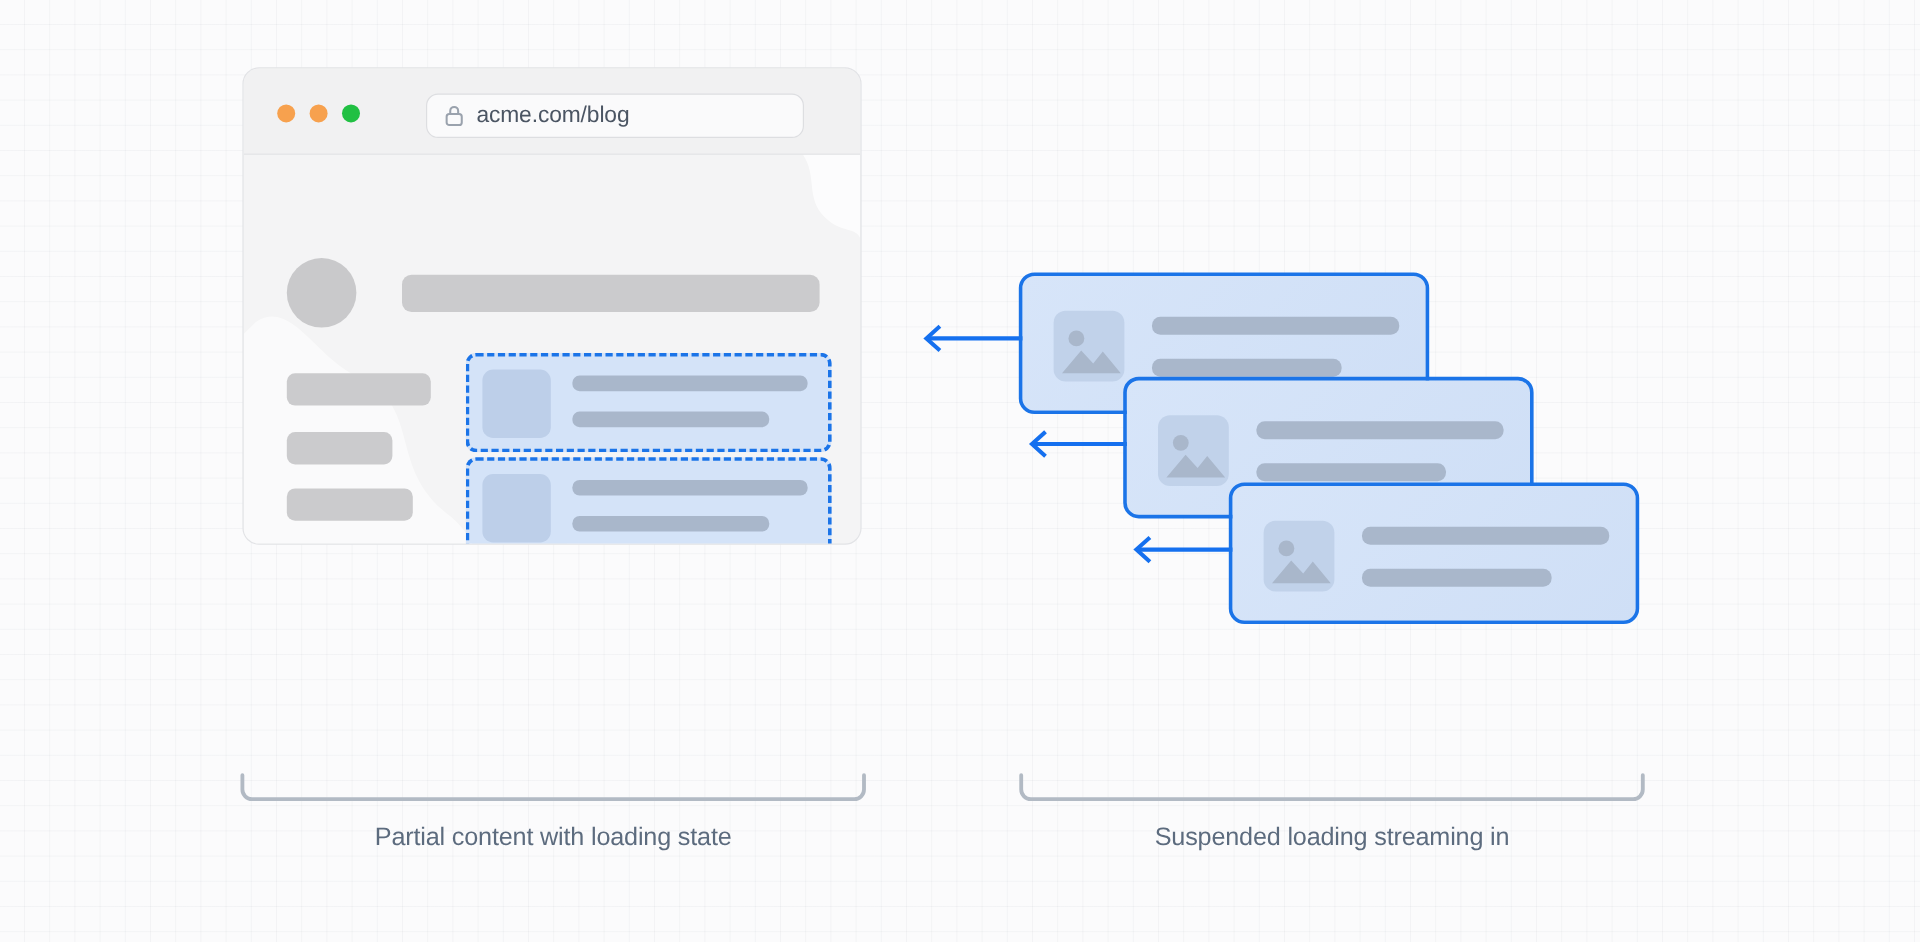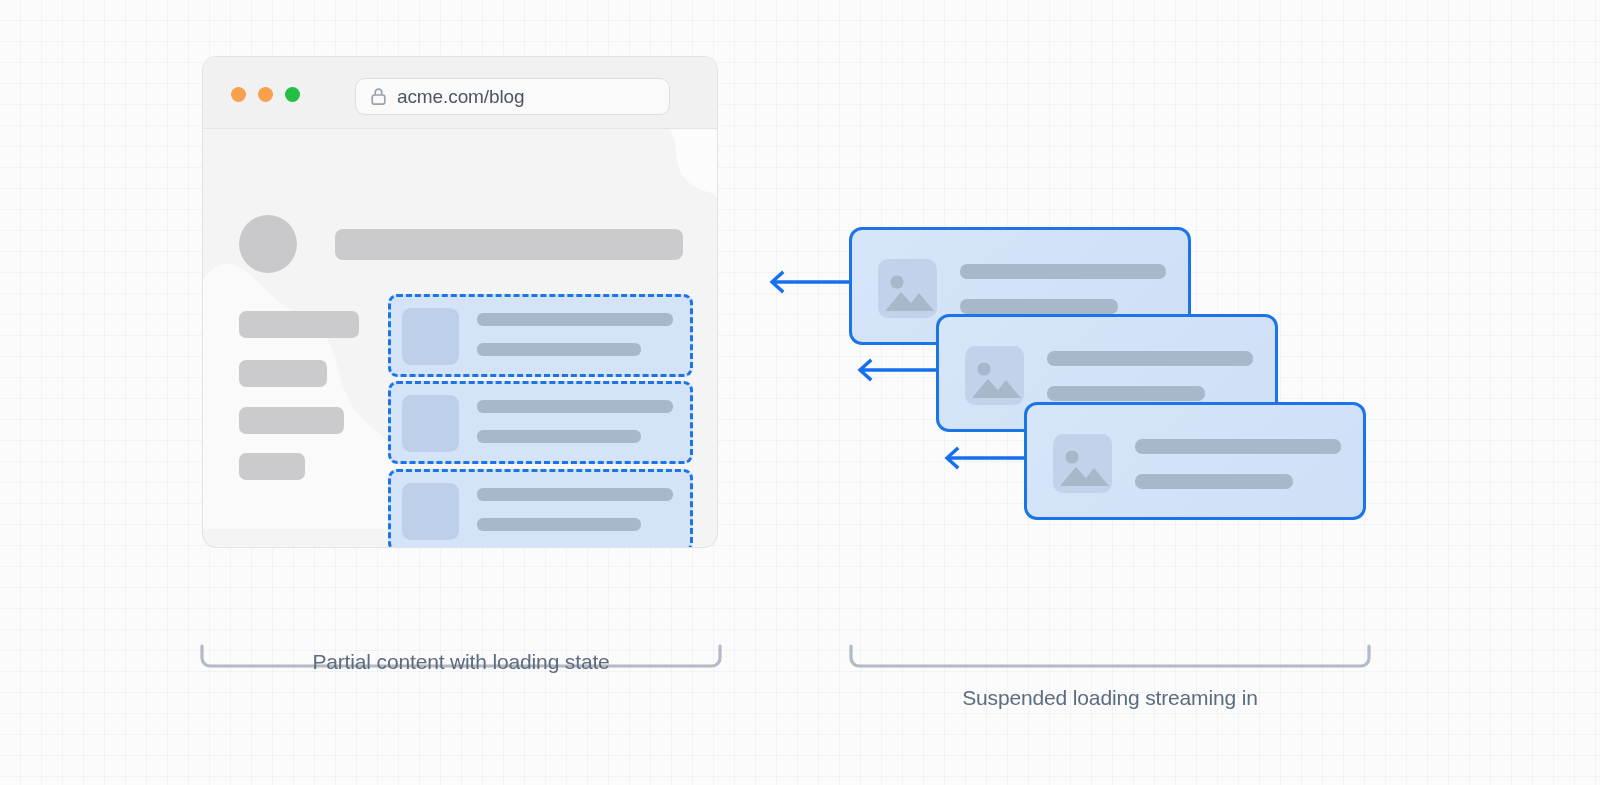--- a/index.html
+++ b/index.html
@@ -26,21 +26,21 @@
     background-size: 21px 21px;
     background-position: -1px -1px;
   }
 
   
   #browser-window {
     position: absolute;
     left: 202px;
     top: 56px;
     width: 516px;
-    height: 492px;
+    height: 398px;
     background: #f4f4f5;
     border: 1px solid #e2e3e6;
     border-radius: 14px;
     box-sizing: border-box;
     overflow: hidden;
   }
   #browser-chrome {
     position: absolute;
     left: 0; top: 0;
     width: 100%;
@@ -204,21 +204,21 @@
   #bracket-right { left: 849px;  top: 644px; }
 
   .caption {
     position: absolute;
     font-size: 21px;
     color: #5c6b7e;
     letter-spacing: -0.15px;
     text-align: center;
     white-space: nowrap;
   }
-  #caption-left  { left: 200px; top: 650px; width: 522px; }
+  #caption-left  { left: 200px; top: 686px; width: 522px; }
   #caption-right { left: 849px; top: 686px; width: 522px; }
 </style>
 </head>
 <body>
 
 <div id="grid-bg"></div>
 
 <div id="browser-window">
 
   <div id="browser-chrome">

